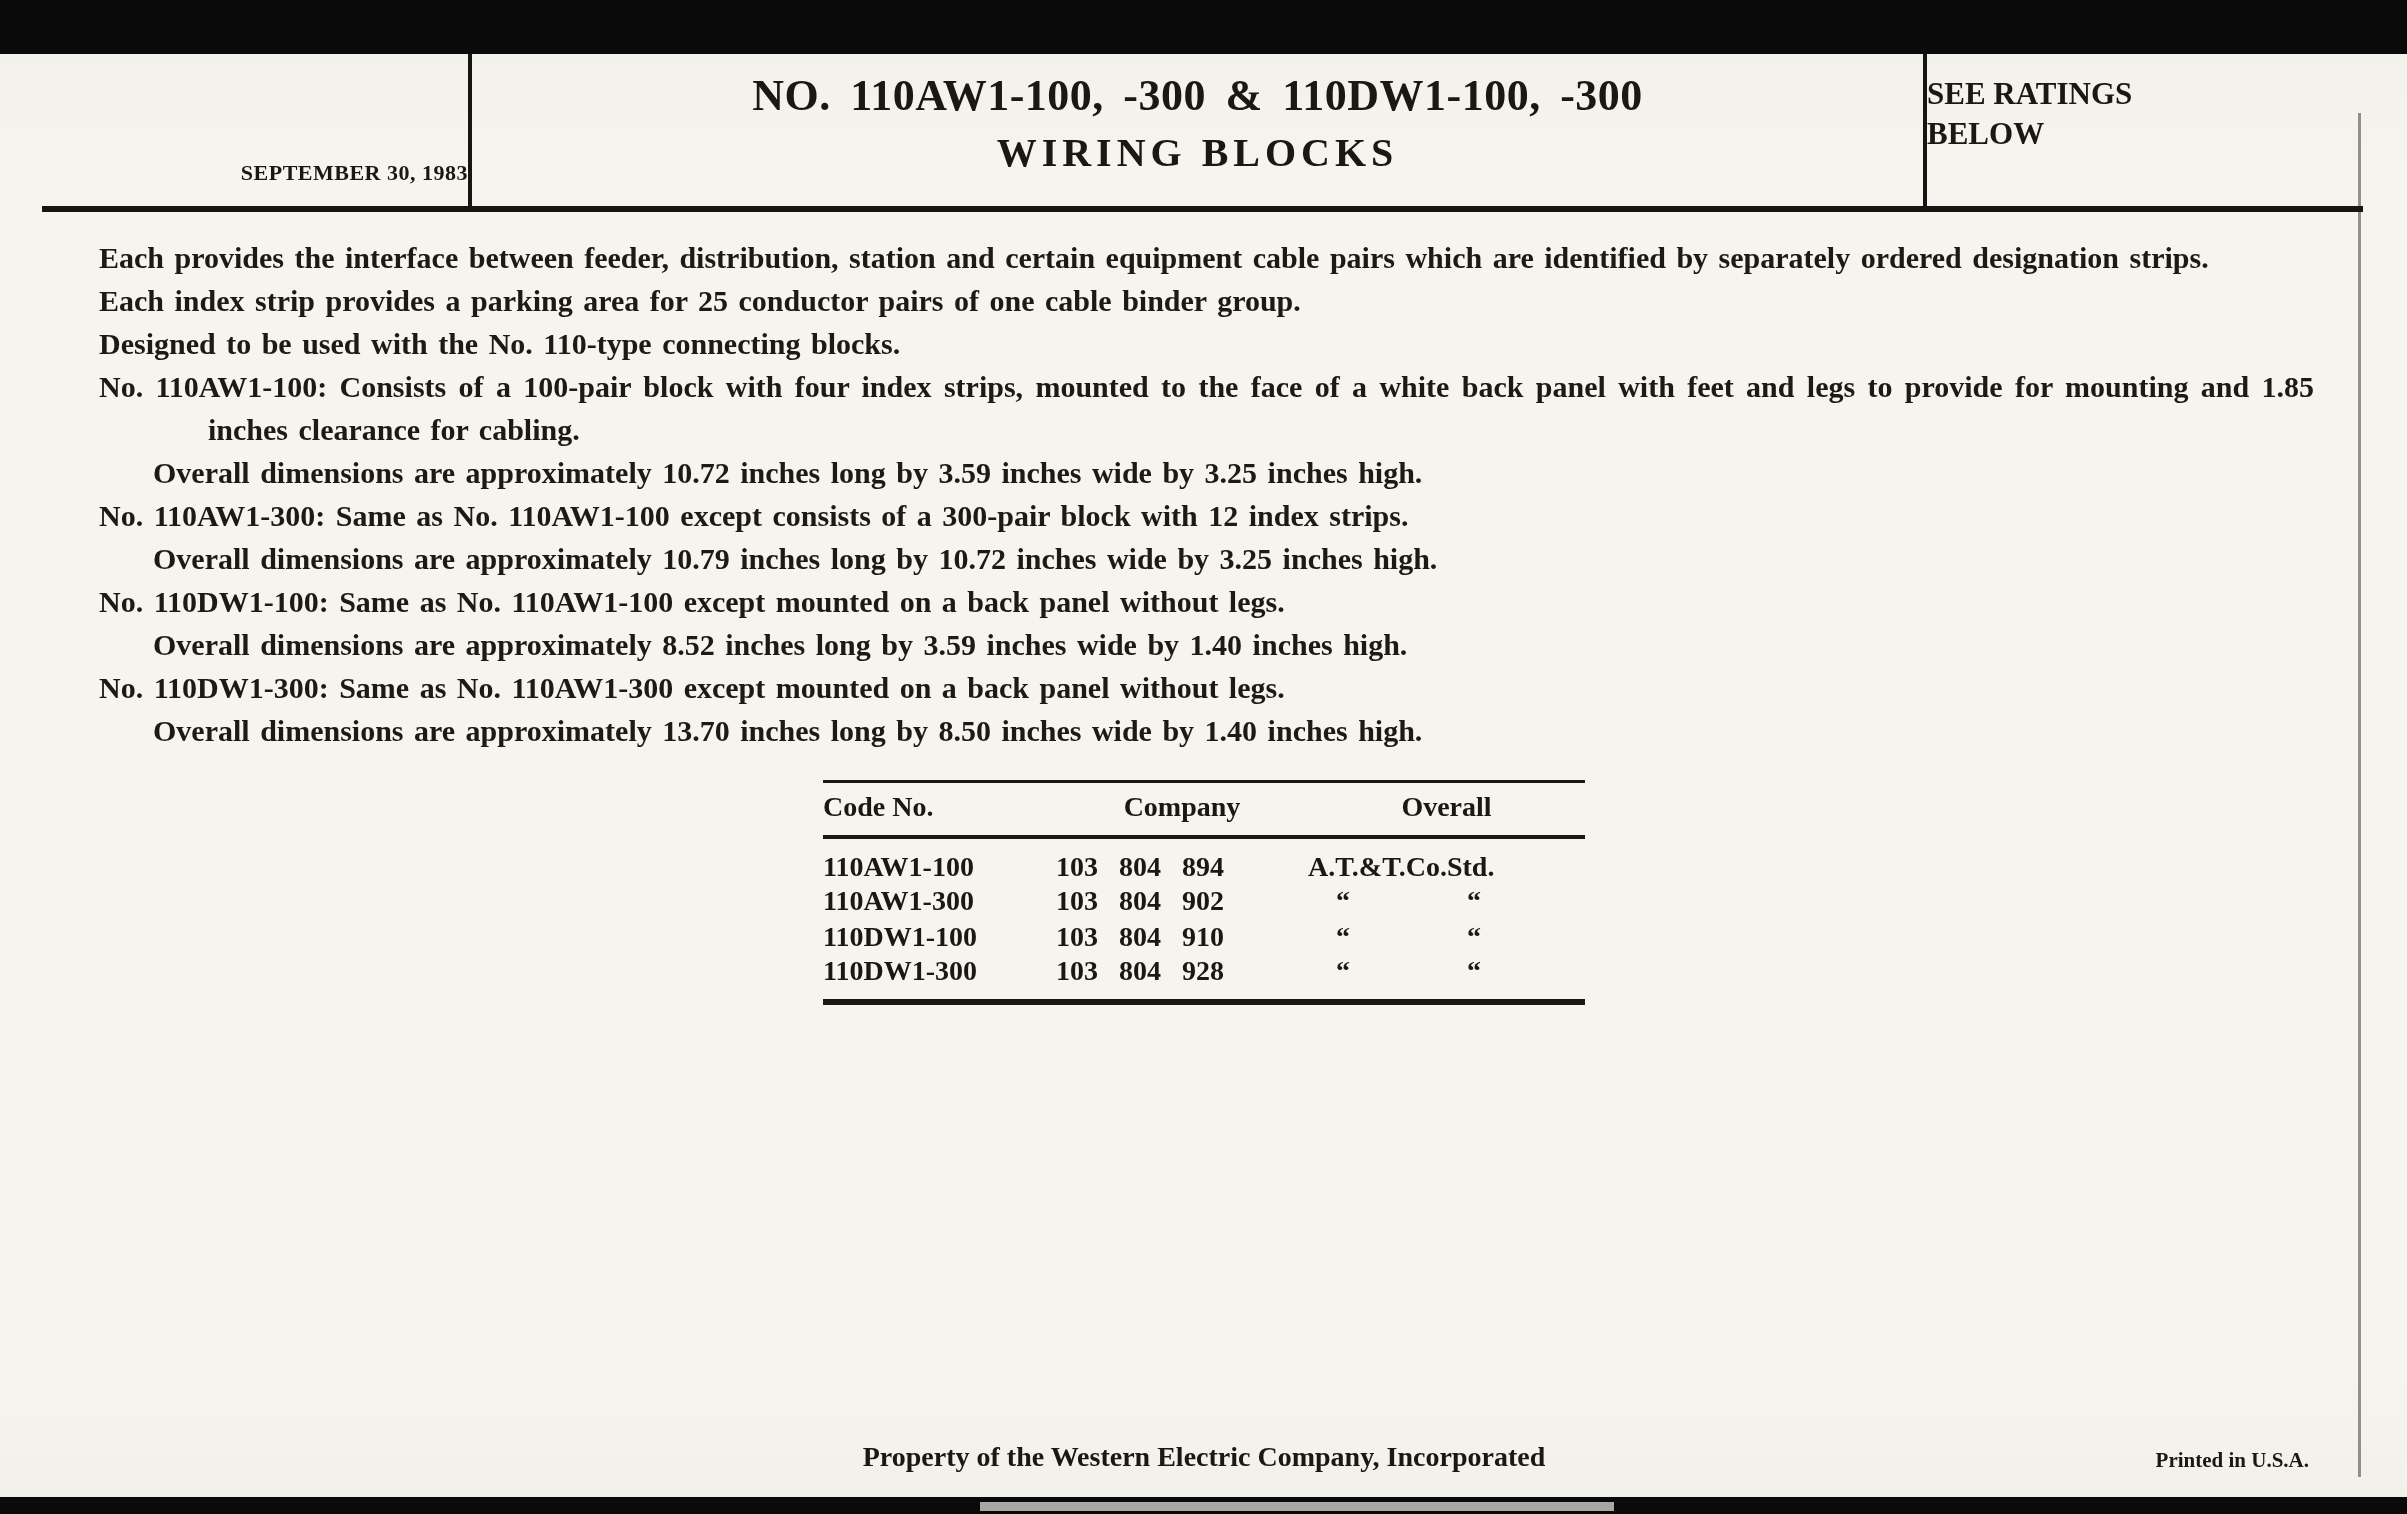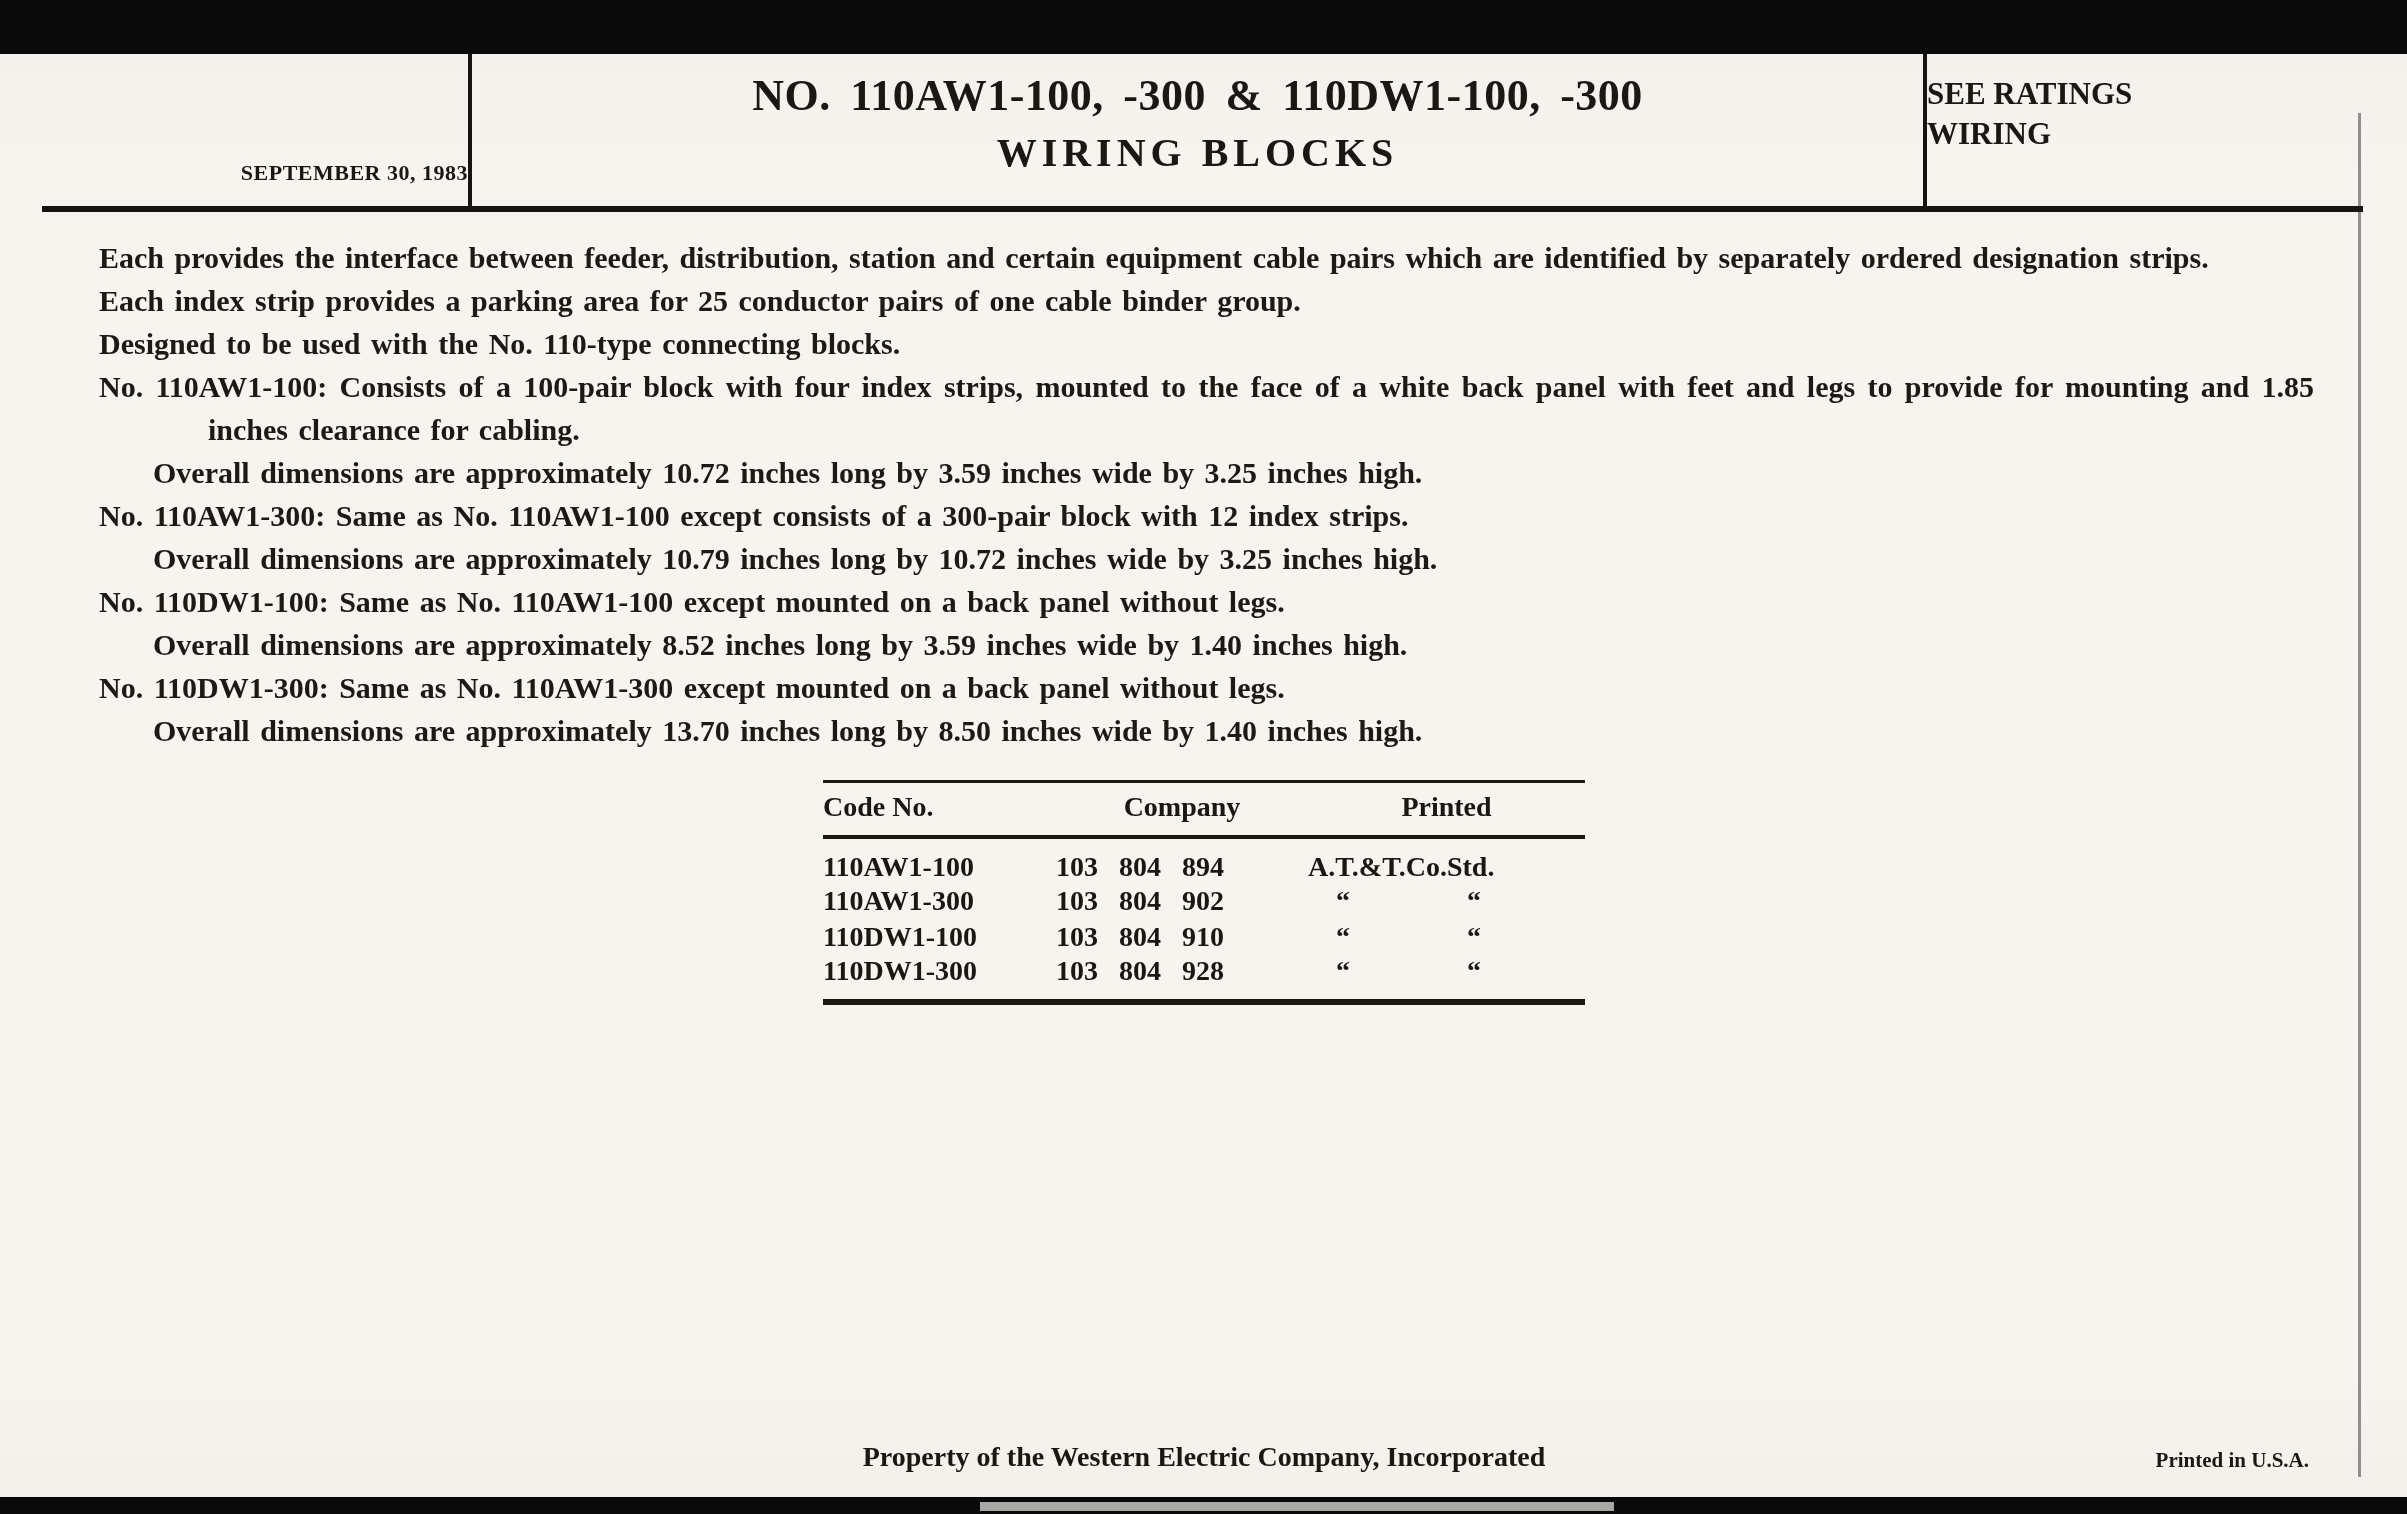--- a/index.html
+++ b/index.html
@@ -110,21 +110,21 @@
     <div class="header">
       <div class="h-left">
         <span>SEPTEMBER 30, 1983</span>
       </div>
       <div class="h-center">
         <div class="h-title1">NO. 110AW1-100, -300 &amp; 110DW1-100, -300</div>
         <div class="h-title2">WIRING BLOCKS</div>
       </div>
       <div class="h-right">
         <div>SEE RATINGS</div>
-        <div>WIRING</div>
+        <div>BELOW</div>
       </div>
     </div>
 
     <div class="body-text">
         <p class="para justify" style="padding-left: 54px; text-indent: -54px;">Each provides the interface between feeder, distribution, station and certain equipment cable pairs which are identified by separately ordered designation strips.</p>
         <p class="para" style="padding-left: 0px;">Each index strip provides a parking area for 25 conductor pairs of one cable binder group.</p>
         <p class="para" style="padding-left: 0px;">Designed to be used with the No. 110-type connecting blocks.</p>
         <p class="para justify" style="padding-left: 109px; text-indent: -109px;">No. 110AW1-100: Consists of a 100-pair block with four index strips, mounted to the face of a white back panel with feet and legs to provide for mounting and 1.85 inches clearance for cabling.</p>
         <p class="para" style="padding-left: 54px;">Overall dimensions are approximately 10.72 inches long by 3.59 inches wide by 3.25 inches high.</p>
         <p class="para" style="padding-left: 0px;">No. 110AW1-300: Same as No. 110AW1-100 except consists of a 300-pair block with 12 index strips.</p>
@@ -134,21 +134,21 @@
         <p class="para" style="padding-left: 0px;">No. 110DW1-300: Same as No. 110AW1-300 except mounted on a back panel without legs.</p>
         <p class="para" style="padding-left: 54px;">Overall dimensions are approximately 13.70 inches long by 8.50 inches wide by 1.40 inches high.</p>
       </div>
 
     <div class="tbl-wrap">
       <table class="ratings">
         <thead>
           <tr>
             <th class="h-code">Code No.</th>
             <th class="h-com">Company</th>
-            <th class="h-rat">Printed</th>
+            <th class="h-rat">Overall</th>
           </tr>
         </thead>
         <tbody>
             <tr>
               <td class="c-code">110AW1-100</td>
               <td class="c-com">103 804 894</td>
               <td class="c-rat">A.T.&amp;T.Co.Std.</td>
             </tr>
             <tr>
               <td class="c-code">110AW1-300</td>

